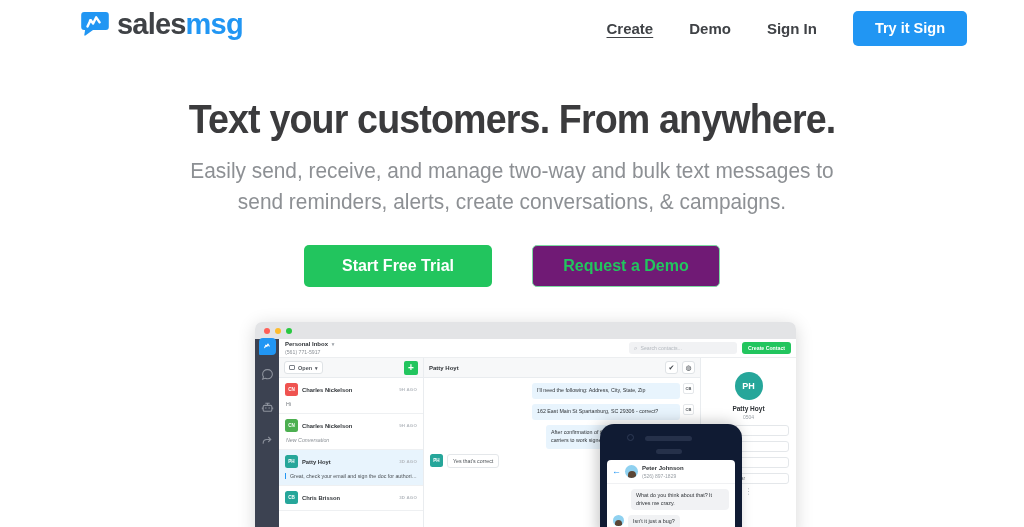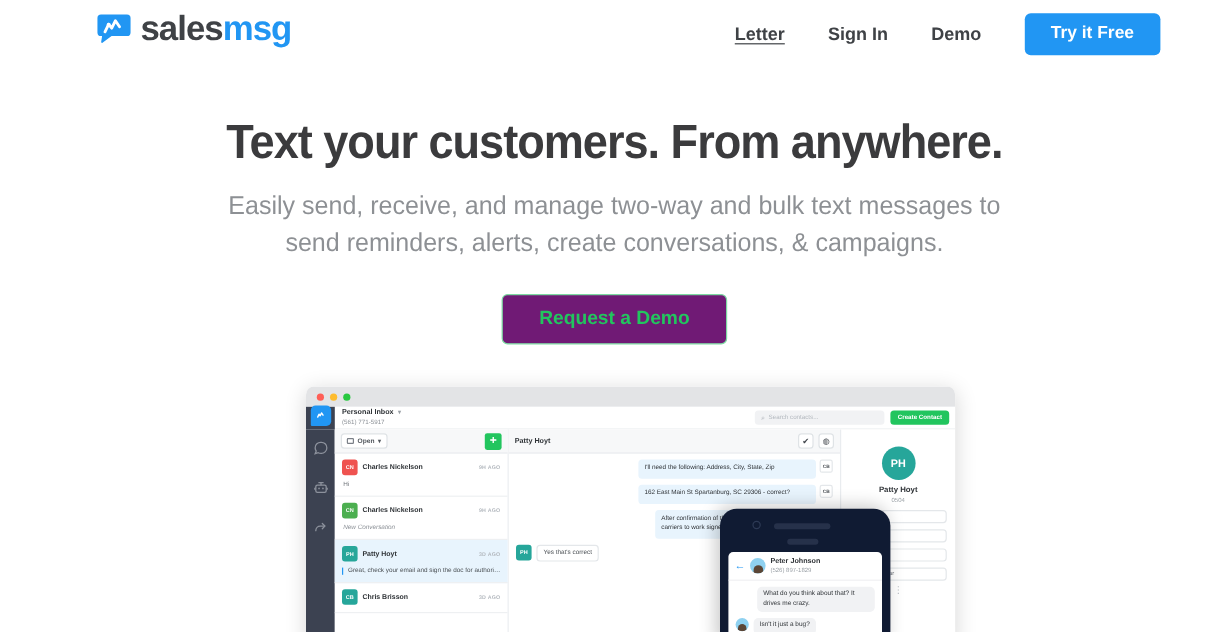--- a/index.html
+++ b/index.html
@@ -233,31 +233,32 @@
         <svg width="30" height="30" viewBox="0 0 30 30">
           <path d="M4.2 3h21.6a3 3 0 0 1 3 3v12a3 3 0 0 1-3 3H13l-7.6 5.6c-.5.4-1.2 0-1.1-.6l.8-5H4.2a3 3 0 0 1-3-3V6a3 3 0 0 1 3-3z" fill="#2196f3"></path>
           <path d="M7.5 17.5l3-6.2 2.6 3.2 3.1-6.2 3.4 5" fill="none" stroke="#fff" stroke-width="2.4" stroke-linecap="round" stroke-linejoin="round"></path>
           <circle cx="10.6" cy="11.6" r="1.7" fill="#fff"></circle>
         </svg>
       </span>
       <span class="logo-text"><span class="logo-sales">sales</span><span class="logo-msg">msg</span></span>
     </div>
 
     <div class="nav">
-      <a class="nav-link active">Letter</a>
+      <a class="nav-link active">Create</a>
+      <a class="nav-link">Demo</a>
       <a class="nav-link">Sign In</a>
-      <a class="nav-link">Demo</a>
-      <button class="btn-try">Try it Free</button>
+      <button class="btn-try">Try it Sign</button>
     </div>
   </div>
 
   <div class="hero">
     <h1>Text your customers. From anywhere.</h1>
     <p>Easily send, receive, and manage two-way and bulk text messages to send reminders, alerts, create conversations, &amp; campaigns.</p>
     <div class="cta-row">
+      <button class="btn-trial">Start Free Trial</button>
       <button class="btn-demo">Request a Demo</button>
     </div>
   </div>
 
   <div class="mock">
 
     <div class="mock-chrome">
       <span class="dot r"></span>
       <span class="dot y"></span>
       <span class="dot g"></span>

